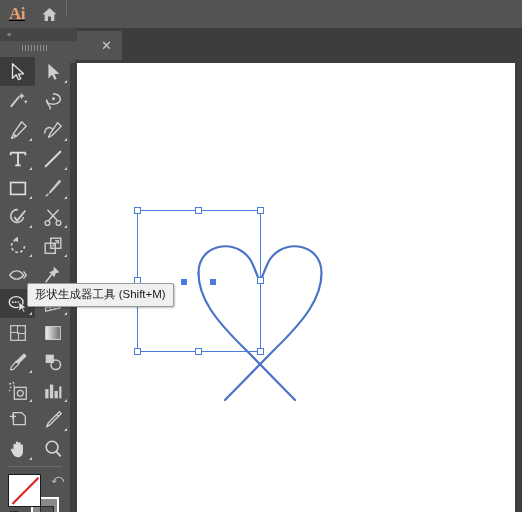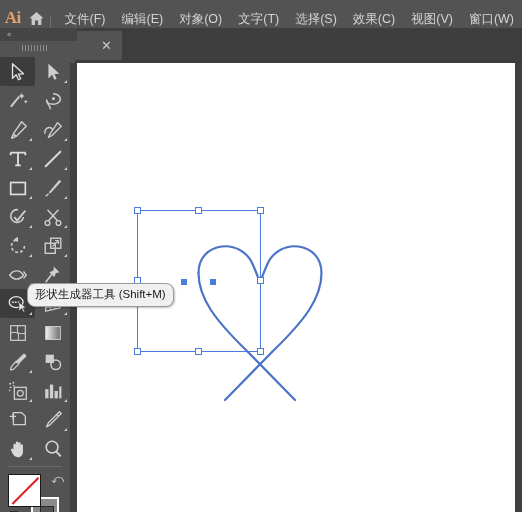--- a/index.html
+++ b/index.html
@@ -7,21 +7,21 @@
     width:522px;height:512px;overflow:hidden;
     background:#535353;
     font-family:"Liberation Sans","DejaVu Sans",sans-serif;
     -webkit-font-smoothing:antialiased;
   }
   #app{position:relative;width:522px;height:512px;}
 
   
   .menubar{
     position:absolute;left:0;top:0;width:522px;height:32px;
-    background:#535353;display:flex;align-items:flex-end;
+    background:#535353;display:flex;align-items:flex-start;text-decoration:underline;
   }
   .ai-logo{
     width:34px;height:28px;display:flex;align-items:center;justify-content:center;
     color:#e79e6d;font-size:17px;font-weight:bold;letter-spacing:-0.5px;
     font-family:"Liberation Serif","DejaVu Serif",serif;
   }
   .home-btn{
     width:30px;height:28px;display:flex;align-items:center;justify-content:center;
   }
   .menu-sep{
@@ -120,21 +120,21 @@
   }
   .artboard{
     position:absolute;left:7px;top:0px;width:445px;height:449px;
     background:#ffffff;
   }
   .art-svg{position:absolute;left:0;top:0;}
 
   
   .tooltip{
     position:absolute;left:27px;top:283px;
-    background:#f0f0f0;border:1px solid #9a9a9a;border-radius:8px;
+    background:#f0f0f0;border:1px solid #9a9a9a;border-radius:2px;
     padding:3px 7px 4px 7px;
     font-size:11.5px;color:#1a1a1a;white-space:nowrap;
     box-shadow:1px 1px 2px rgba(0,0,0,0.25);
   }
   .scroll-col{
     position:absolute;left:515px;top:63px;width:7px;height:449px;
     background:#3f3f3f;
   }
 </style>
 </head>
@@ -146,30 +146,20 @@
     <div class="ai-logo">Ai</div>
 
     <div class="home-btn">
       <svg width="17" height="17" viewBox="0 0 17 17" aria-hidden="true">
         <path d="M8.5 2 L15.5 8.2 L13.4 8.2 L13.4 15 L10 15 L10 10.6 L7 10.6 L7 15 L3.6 15 L3.6 8.2 L1.5 8.2 Z" fill="#c9c9c9"></path>
       </svg>
     </div>
 
     <div class="menu-sep"></div>
 
-    <div class="menu-items">
-      <div class="menu-item">文件(F)</div>
-      <div class="menu-item">编辑(E)</div>
-      <div class="menu-item">对象(O)</div>
-      <div class="menu-item">文字(T)</div>
-      <div class="menu-item">选择(S)</div>
-      <div class="menu-item">效果(C)</div>
-      <div class="menu-item">视图(V)</div>
-      <div class="menu-item">窗口(W)</div>
-    </div>
   </div>
 
   <div class="tabstrip">
     <div class="tab">
       <span class="tab-close">✕</span>
     </div>
   </div>
 
   <div class="canvas-area">
     <div class="artboard">

